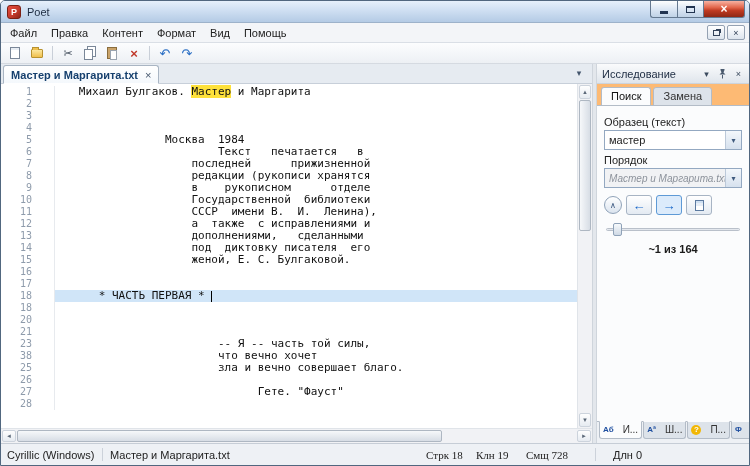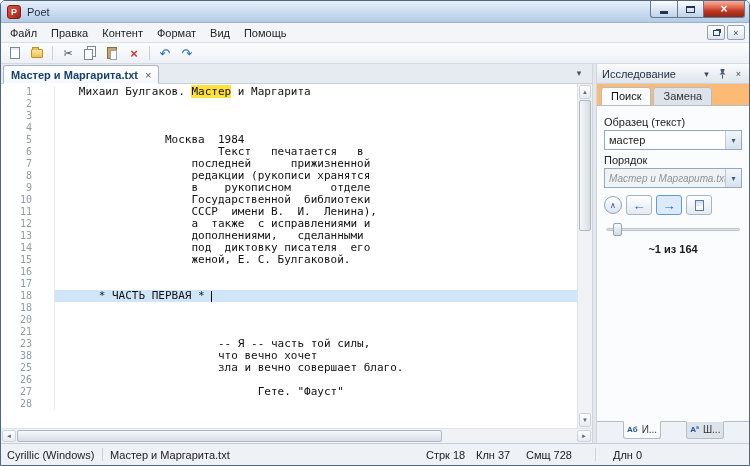--- a/index.html
+++ b/index.html
@@ -126,35 +126,35 @@
                    box-shadow:inset 0 2px 0 #cfe0f2, inset 0 5px 0 #e7eef7; }
   .slider-row { position:relative; height:14px; margin-top:8px; }
   .slider-track { position:absolute; left:2px; right:2px; top:5px; height:3px; background:#e4e8ee;
                   border:1px solid #b9c0ca; border-radius:2px; }
   .slider-handle { position:absolute; left:9px; top:0; width:9px; height:13px;
                    background:linear-gradient(#f7fafc,#cfd9e5); border:1px solid #8fa2b8; border-radius:2px; }
   .count { text-align:center; margin-top:6px; color:#1b1b1b;font-weight:bold; }
 
   .panel-bottom-tabs { flex:none; height:22px; display:flex; align-items:flex-start; padding:0 2px;
                        border-top:1px solid #b3bcc7; background:#eef1f5; }
-  .btab { display:flex; align-items:center; gap:4px; padding:2px 3px 3px; margin-right:1px; margin-top:-1px;
+  .btab { display:flex; align-items:center; gap:9px; padding:2px 3px 3px; margin-right:1px; margin-top:-1px;
           border:1px solid #b3bcc7; border-top:1px solid #fbfcfd; border-radius:0 0 3px 3px;
-          background:#dde3ea; font-size:10px; color:#333;margin-left:24px; }
+          background:#dde3ea; font-size:10px; color:#333; }
   .btab.active { background:#fbfcfd; }
   .btab-icon { font-size:8px; font-weight:bold; color:#1f4fa0; line-height:1; }
   .btab-icon.help { width:10px; height:10px; border-radius:50%; background:#f2b705; color:#fff;
                     display:flex; align-items:center; justify-content:center; font-size:8px; }
 
   
   .statusbar { height:22px; flex:none; display:flex; align-items:center; background:#eef1f5;
                border-top:1px solid #c6cdd6; padding:0 6px; color:#222; }
   .sb-sep { width:1px; height:13px; background:#ccd2da; margin:0 7px; flex:none; }
   .sb-enc { flex:none; width:88px; }
   .sb-file { flex:1; overflow:hidden; white-space:nowrap; }
-  .sb-pos { flex:none; width:50px; }
+  .sb-pos { flex:none; width:50px;font-family:Liberation Serif, serif; }
   .sb-pos.wide { width:62px; }
   .sb-len { flex:none; width:140px; padding-left:10px; }
 </style>
 </head>
 <body>
 
 <div class="window">
 
   <div class="titlebar">
     <span class="app-icon">P</span>
@@ -433,19 +433,19 @@
         </div>
       </div>
     </div>
   </div>
 
   <div class="statusbar">
     <span class="sb-enc">Cyrillic (Windows)</span>
     <span class="sb-sep"></span>
     <span class="sb-file">Мастер и Маргарита.txt</span>
     <span class="sb-pos">Стрк 18</span>
-    <span class="sb-pos">Клн 37</span>
+    <span class="sb-pos">Клн 19</span>
     <span class="sb-pos wide">Смщ 728</span>
     <span class="sb-sep"></span>
     <span class="sb-len">Длн 0</span>
   </div>
 
 </div>
 
 </body></html>

